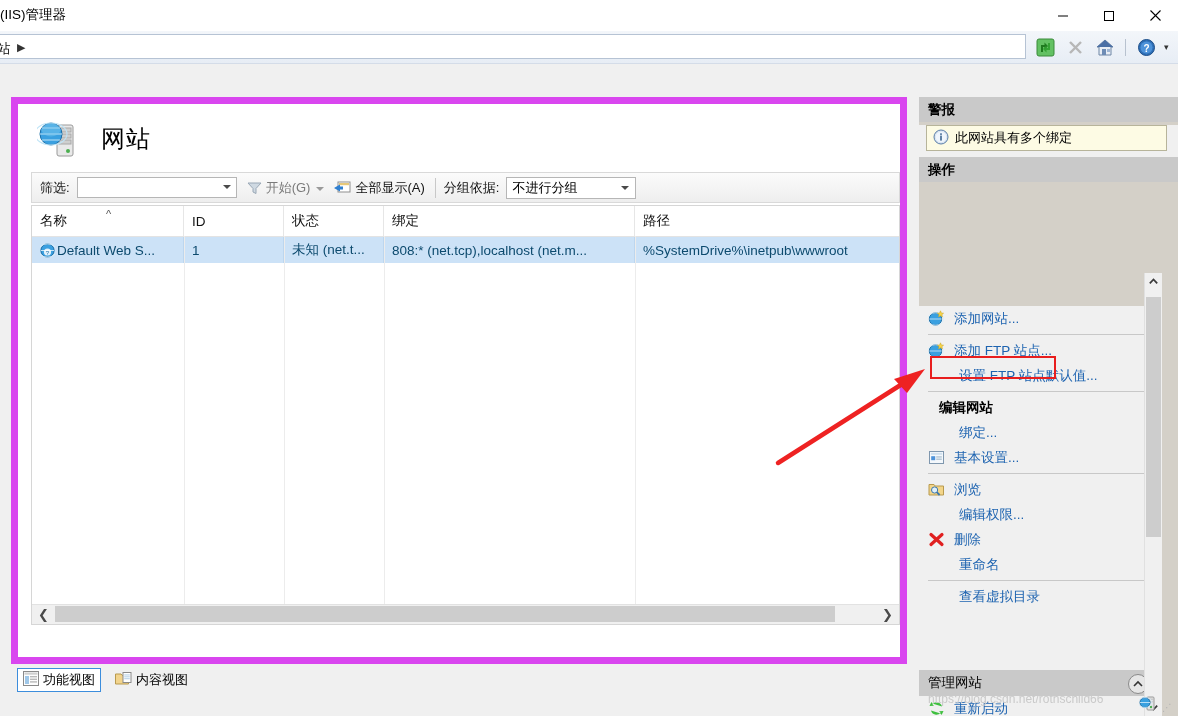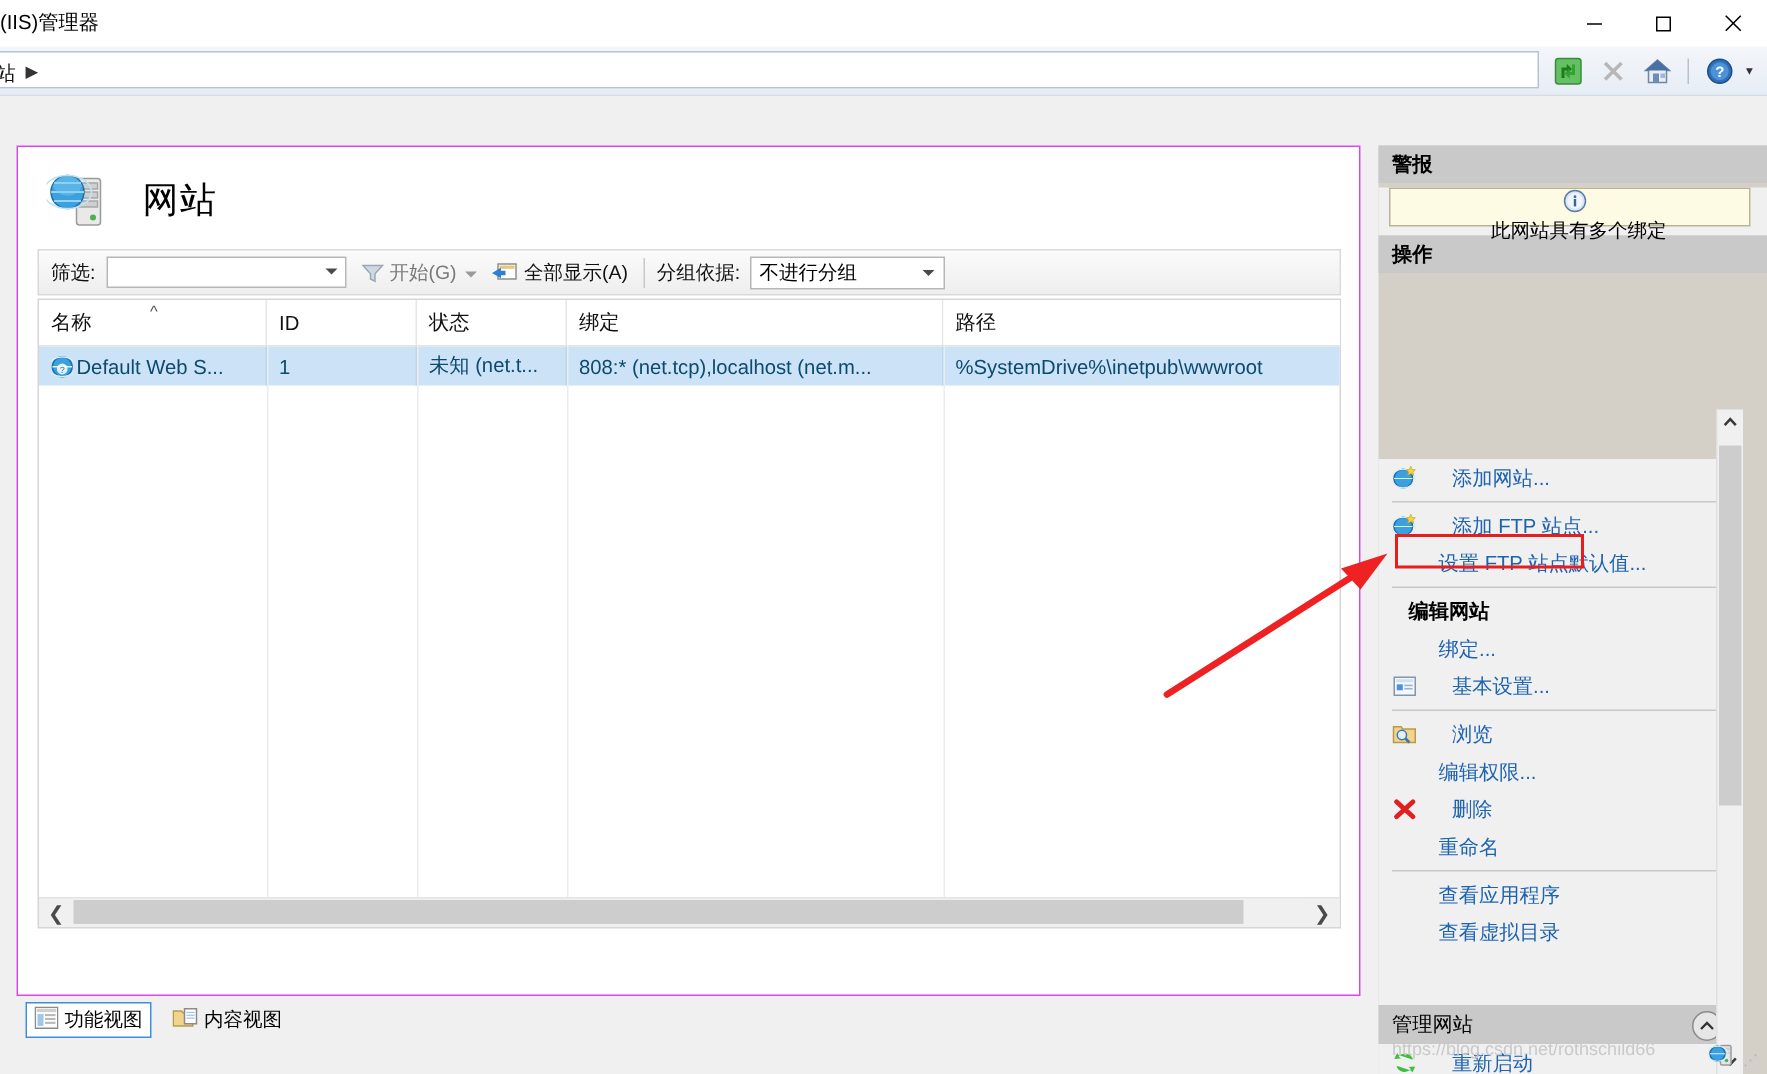--- a/index.html
+++ b/index.html
@@ -28,21 +28,21 @@
   .tb-icons{position:absolute;left:1032px;top:3px;height:26px;display:flex;align-items:center;gap:4px;}
   .tbi{width:26px;height:25px;display:flex;align-items:center;justify-content:center;}
   .tb-sep{width:1px;height:17px;background:#b8c2cf;margin:0 3px;}
   .tb-caret{font-size:9px;color:#333;margin-left:1px;}
 
   
   .workarea{position:absolute;left:0;top:64px;width:1178px;height:652px;background:#f0f0f0;}
 
   
   .mainpane{position:absolute;left:11px;top:33px;width:896px;height:567px;
-    background:#fff;border:1px solid #d946ef;box-sizing:border-box;}
+    background:#fff;border:7px solid #d946ef;box-sizing:border-box;}
   .page-head{position:absolute;left:0;top:0;width:100%;height:68px;}
   .page-icon{position:absolute;left:19px;top:15px;width:44px;height:42px;}
   .page-title{position:absolute;left:83px;top:19px;font-size:24px;color:#000;letter-spacing:1px;}
 
   
   .filterbar{position:absolute;left:13px;top:68px;width:869px;height:31px;
     background:linear-gradient(#fbfbfb,#eeeeee);border:1px solid #d9d9d9;box-sizing:border-box;
     display:flex;align-items:center;}
   .fb-label{margin-left:8px;font-size:13px;color:#111;}
   .fb-combo{margin-left:7px;width:160px;height:21px;background:#fff;border:1px solid #b6b6b6;
@@ -87,26 +87,26 @@
   .viewtabs{position:absolute;left:17px;top:604px;height:24px;display:flex;align-items:center;gap:8px;}
   .vtab{display:flex;align-items:center;gap:4px;padding:2px 5px;font-size:13px;color:#000;
     border:1px solid transparent;box-sizing:border-box;}
   .vtab.active{border:1px solid #3c8ddc;background:#fff;}
 
   
   .rightpane{position:absolute;left:919px;top:33px;width:259px;height:619px;background:#d4d0c8;}
   .rp-section-title{height:25px;display:flex;align-items:center;padding-left:9px;
     font-size:13.5px;font-weight:bold;color:#000;background:#c9c9c9;}
   .alertbox{margin:3px 11px 0 7px;background:#fdfbe4;border:1px solid #b7b49a;
-    display:flex;align-items:center;height:26px;padding-left:6px;box-sizing:border-box;flex-direction:column;}
+    display:flex;align-items:center;height:26px;padding-left:6px;box-sizing:border-box;}
   .alertbox .atext{margin-left:6px;font-size:13px;color:#000;}
   .alert-wrap{background:#f0f0f0;padding-bottom:6px;}
   .actions-body{position:absolute;left:0;top:209px;width:239px;height:410px;background:#f0f0f0;
     overflow:hidden;box-sizing:border-box;}
-  .act-item{display:flex;align-items:center;height:25px;padding-left:9px;gap:23px;
+  .act-item{display:flex;align-items:center;height:25px;padding-left:9px;gap:9px;
     font-size:13.5px;color:#1d63b0;box-sizing:border-box;}
   .act-item.noicon{padding-left:40px;}
   .act-head{display:flex;align-items:center;height:25px;padding-left:20px;
     font-size:13.5px;font-weight:bold;color:#000;}
   .act-sep{height:1px;background:#c8c8c8;margin:3px 12px 3px 9px;}
   .ico{width:17px;height:17px;flex:none;display:flex;align-items:center;justify-content:center;}
 
   .manage-head{position:absolute;left:0;top:573px;width:239px;height:26px;background:#c9c9c9;
     display:flex;align-items:center;padding-left:9px;box-sizing:border-box;
     font-size:13.5px;font-weight:normal;color:#000;}
@@ -425,23 +425,20 @@
           </span>
           <span>删除</span>
         </div>
 
         <div class="act-item noicon">
           <span>重命名</span>
         </div>
 
         <div class="act-sep"></div>
 
-        <div class="act-item noicon">
-          <span>查看应用程序</span>
-        </div>
 
         <div class="act-item noicon">
           <span>查看虚拟目录</span>
         </div>
       </div>
 
       <div class="manage-head">
         <span>管理网站</span>
         <span class="collapse-btn">
           <svg width="10" height="8" viewBox="0 0 10 8">

